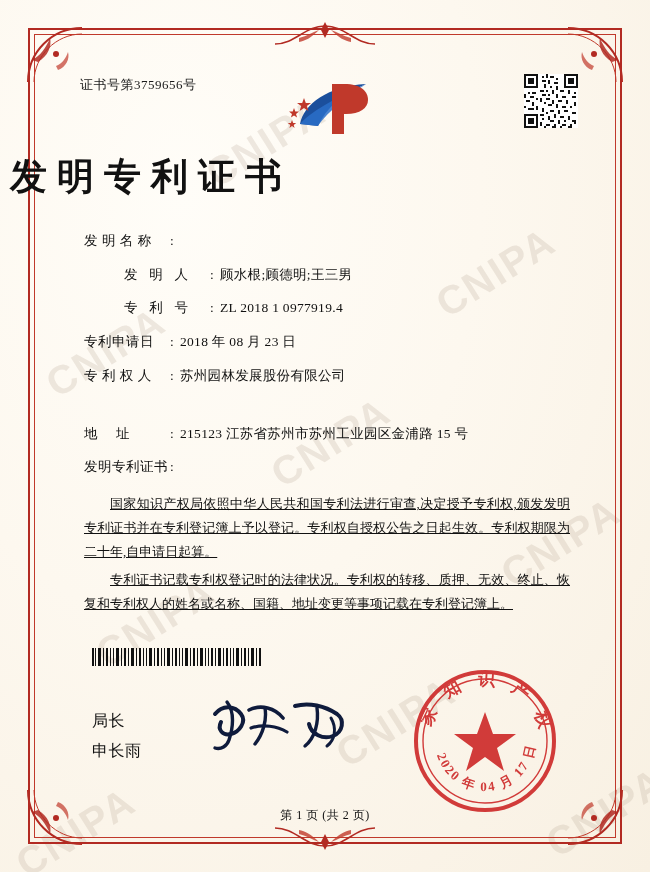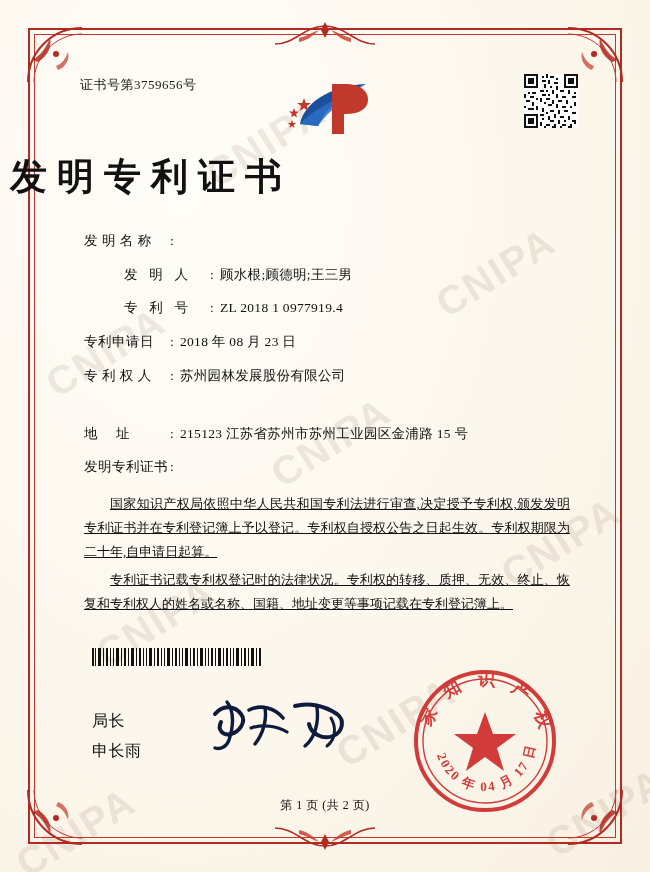--- a/index.html
+++ b/index.html
@@ -219,21 +219,21 @@
     right: 92px;
     top: 668px;
     width: 146px;
     height: 146px;
   }
 
   .page-no {
     position: absolute;
     left: 0;
     right: 0;
-    bottom: 58px;
+    bottom: 48px;
     text-align: center;
     font-size: 12px;
     color: #111;
     letter-spacing: 0.5px;
   }
 </style>
 </head>
 <body>
 
 <div class="page">

